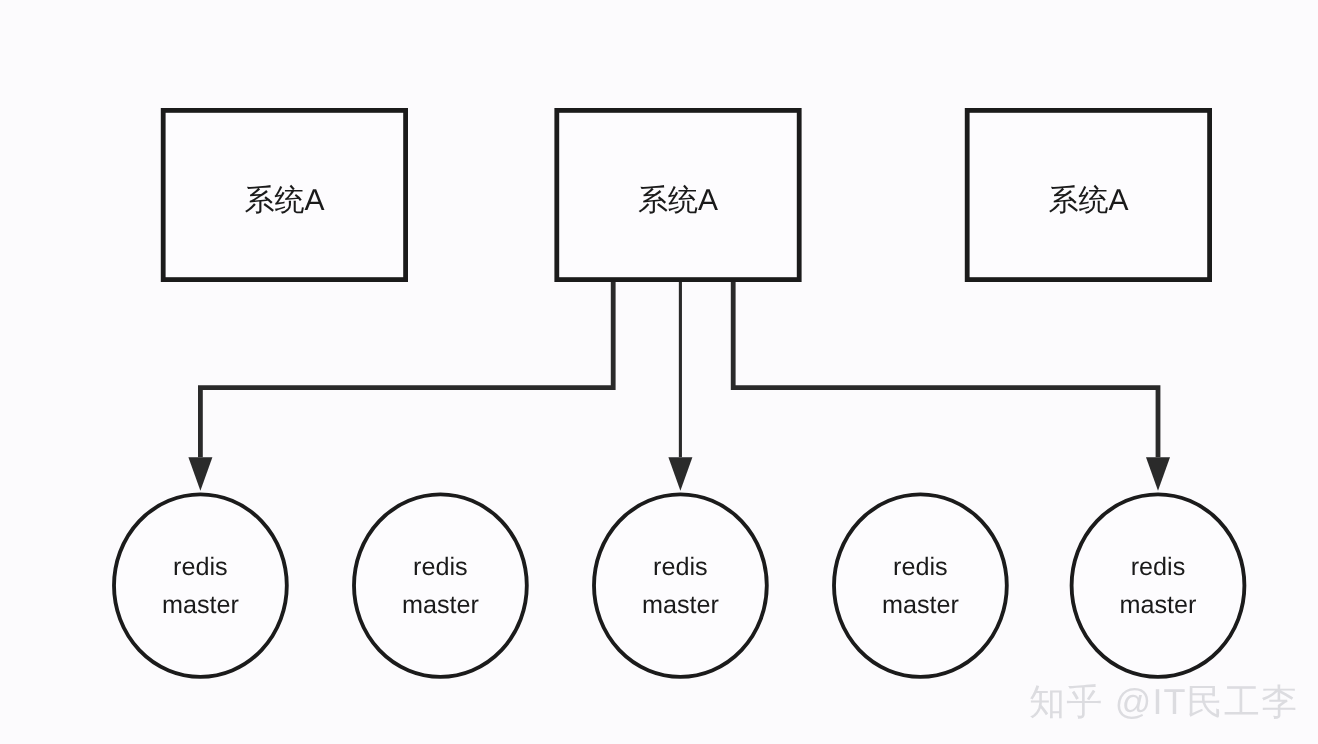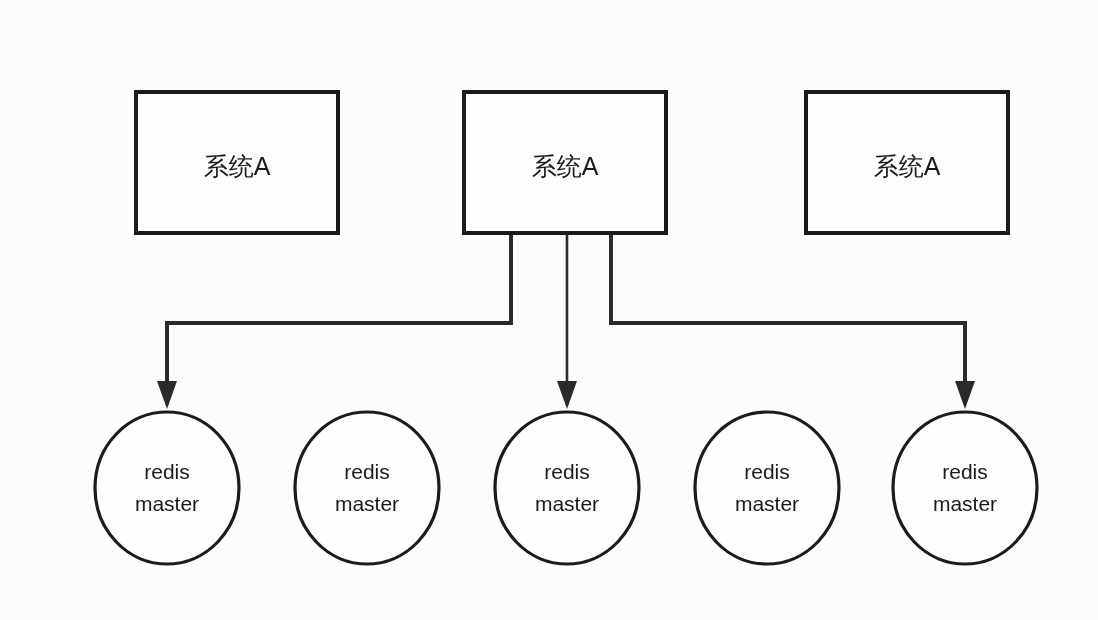--- a/index.html
+++ b/index.html
@@ -137,14 +137,15 @@
     </g>
 
     <g>
       <ellipse class="circle-shape" cx="965" cy="488" rx="72" ry="76"></ellipse>
       <text class="node-circle-label" x="965" y="479">redis</text>
       <text class="node-circle-label" x="965" y="511">master</text>
     </g>
 
   </svg>
 
+  <div class="watermark">知乎 @IT民工李</div>
 
 </div>
 
 </body></html>

